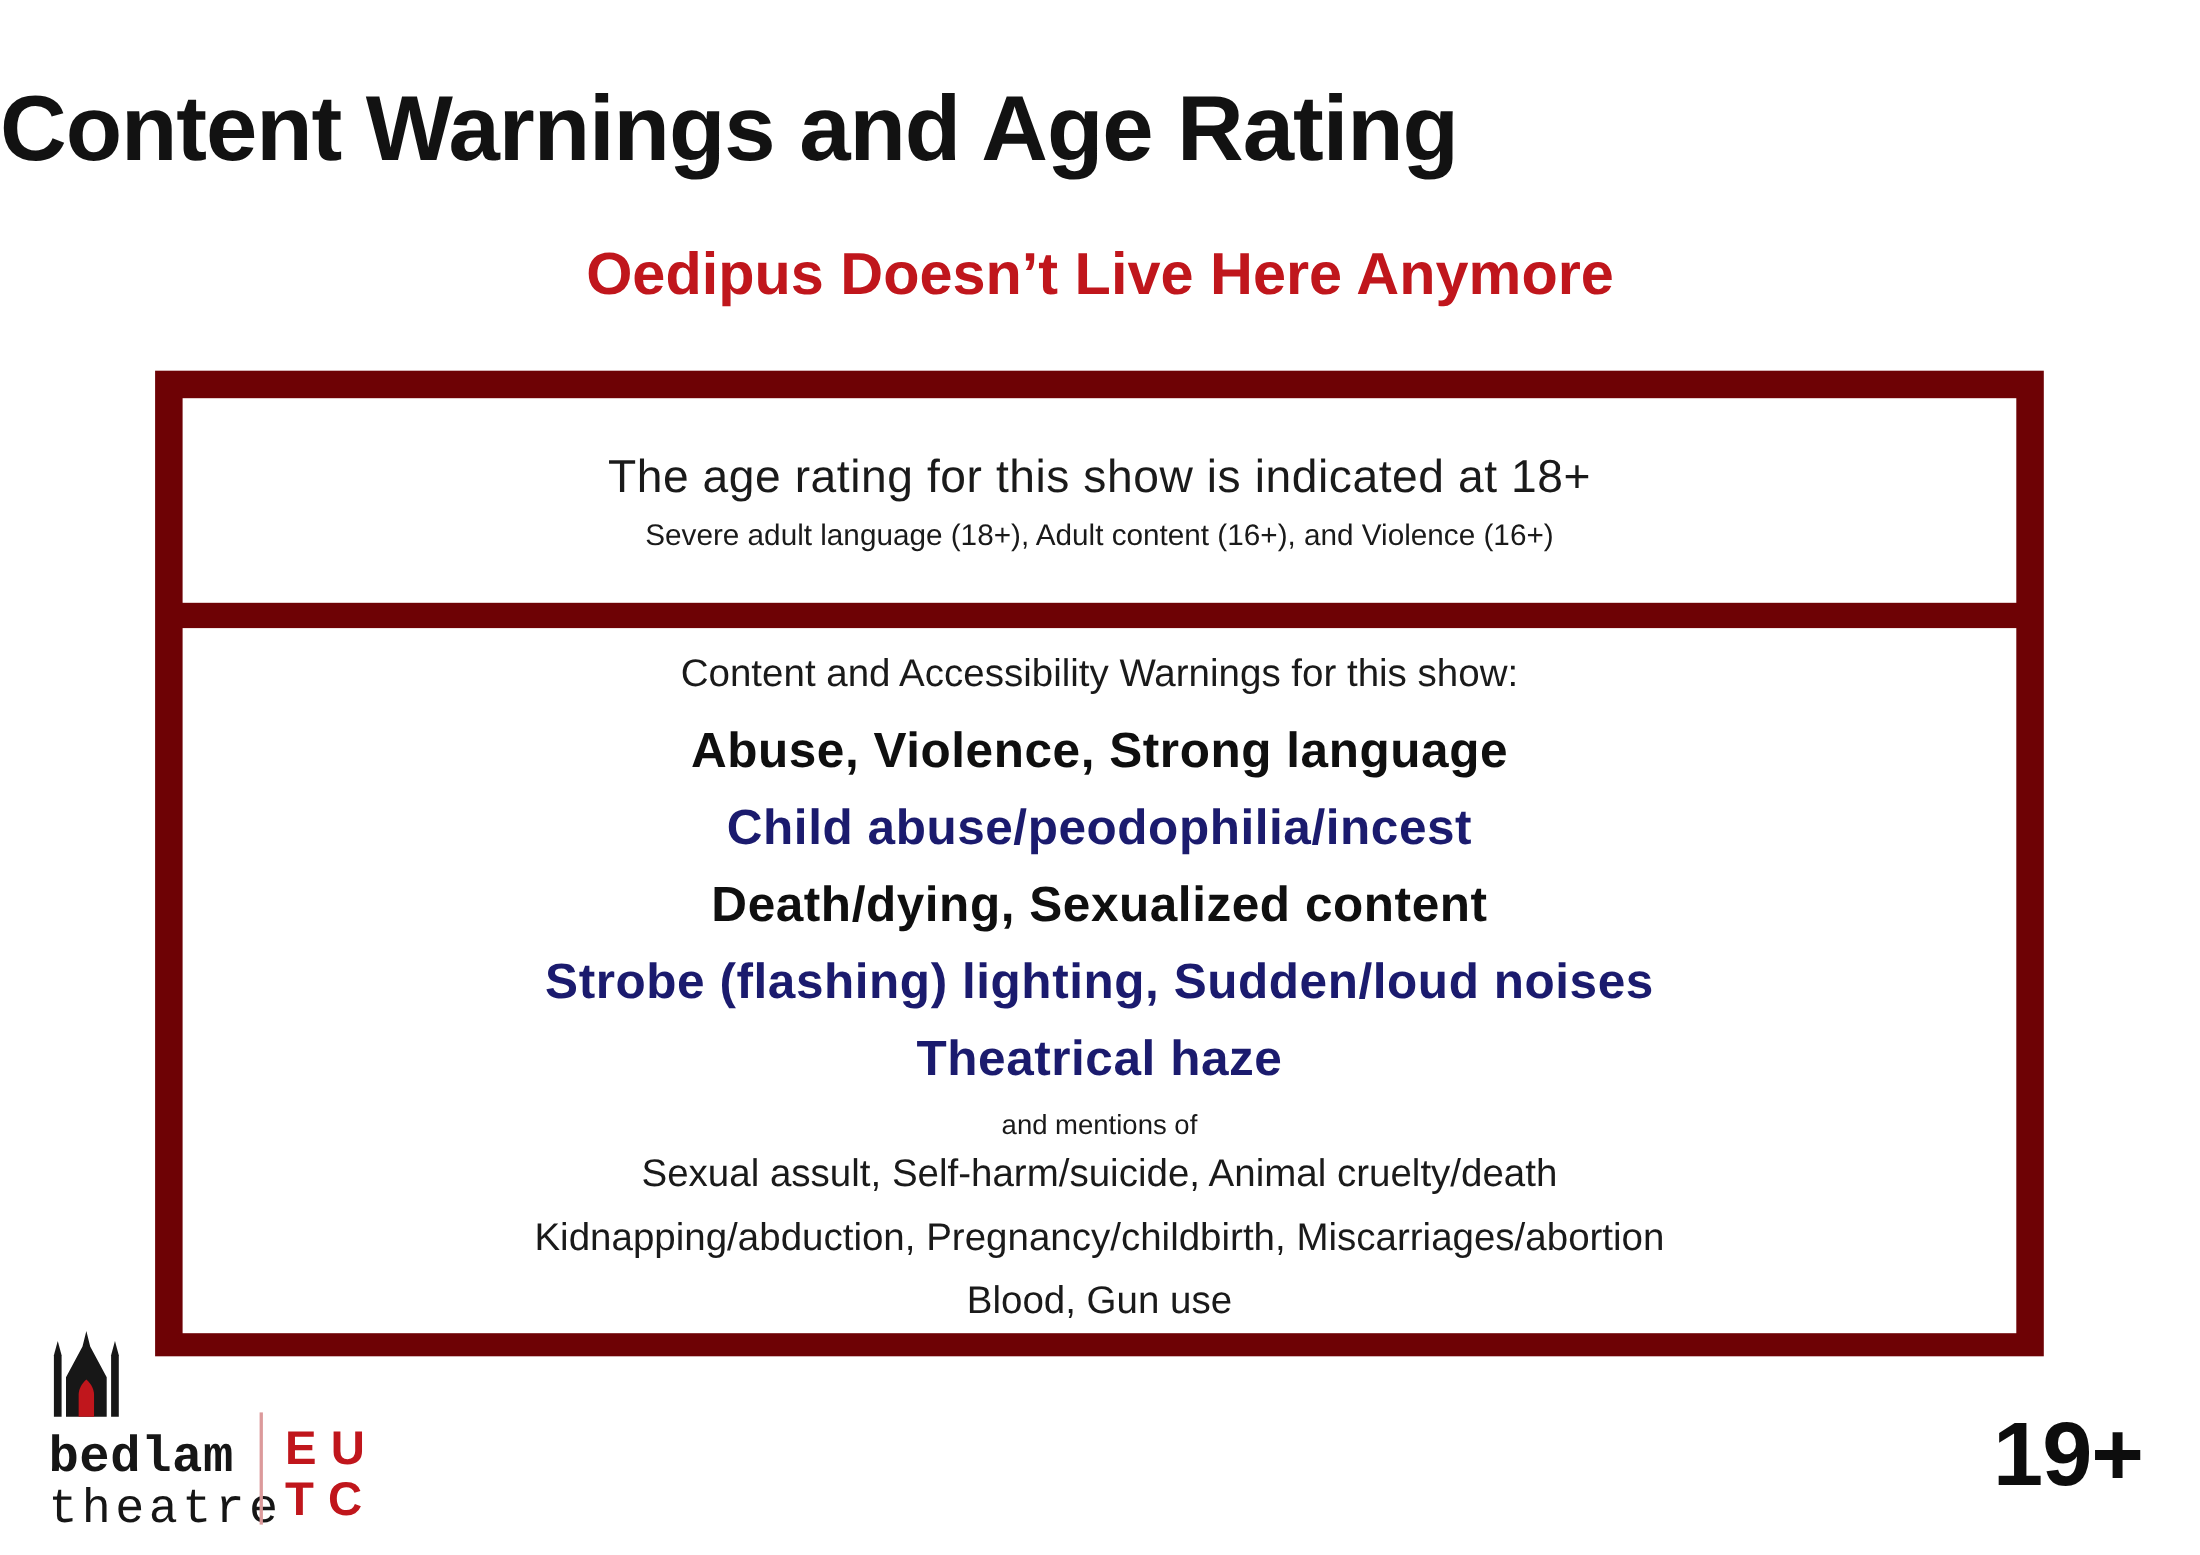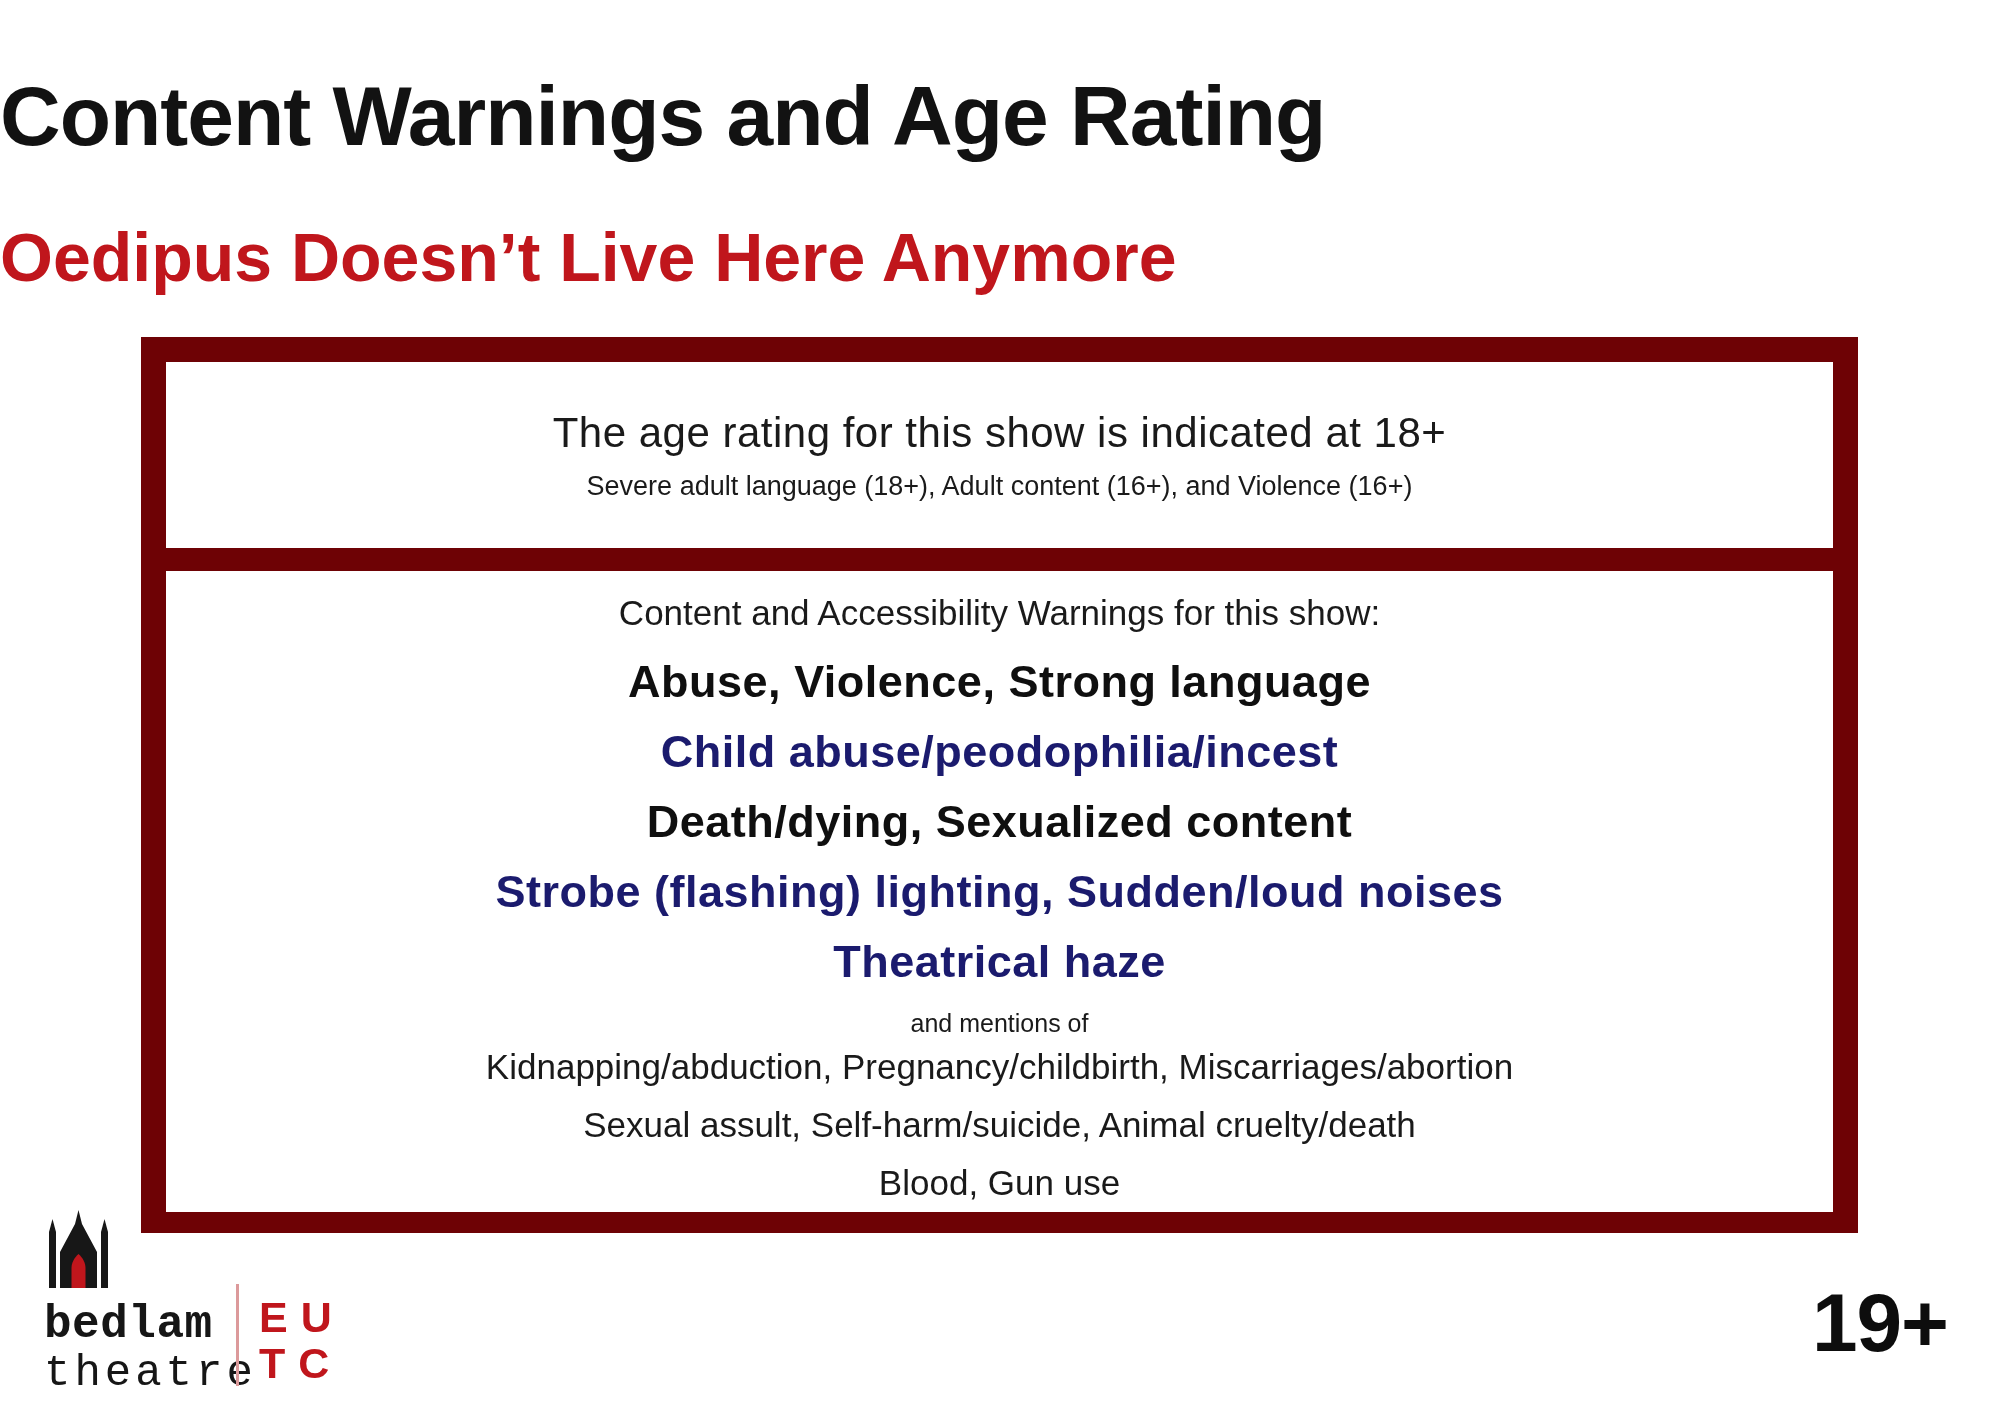--- a/index.html
+++ b/index.html
@@ -18,22 +18,22 @@
     position: absolute;
     top: 68px; left: 0; right: 0;
     font-size: 84px;
     font-weight: 800;
     letter-spacing: -1px;
     color: var(--ink, #121212);
   }
   .show-title {
     position: absolute;
     top: 218px; left: 0; right: 0;
-    text-align: left;
-    font-size: 68px;
+    text-align: center;
+    font-size: 54px;
     font-weight: 800;
     color: var(--brand-red, #c0161c);
   }
 
   
   .warning-frame {
     position: absolute;
     left: 141px; top: 337px;
     width: 1717px; height: 896px;
     background: var(--maroon, #6e0205);
@@ -150,22 +150,22 @@
       <div class="cw-heading">Content and Accessibility Warnings for this show:</div>
 
       <div class="warn-line warn-black">Abuse, Violence, Strong language</div>
       <div class="warn-line warn-navy">Child abuse/peodophilia/incest</div>
       <div class="warn-line warn-black">Death/dying, Sexualized content</div>
       <div class="warn-line warn-navy">Strobe (flashing) lighting, Sudden/loud noises</div>
       <div class="warn-line warn-navy">Theatrical haze</div>
 
       <div class="mentions-label">and mentions of</div>
 
+      <div class="mention-line">Sexual assult, Self-harm/suicide, Animal cruelty/death</div>
       <div class="mention-line">Kidnapping/abduction, Pregnancy/childbirth, Miscarriages/abortion</div>
-      <div class="mention-line">Sexual assult, Self-harm/suicide, Animal cruelty/death</div>
       <div class="mention-line">Blood, Gun use</div>
     </div>
 
   </div>
 
   <svg class="chapel" viewBox="0 0 63 80" aria-hidden="true">
     <polygon fill="#171717" points="31.5,0 35,14 50,42 50,78 13,78 13,42 28,14"></polygon>
     <polygon fill="#171717" points="5.5,9 9,22 9,78 2,78 2,22"></polygon>
     <polygon fill="#171717" points="57.5,9 61,22 61,78 54,78 54,22"></polygon>
     <path fill="#c0161c" d="M31.5,44 C36,48 38.5,53 38.5,58 L38.5,78 L24.5,78 L24.5,58 C24.5,53 27,48 31.5,44 Z"></path>

